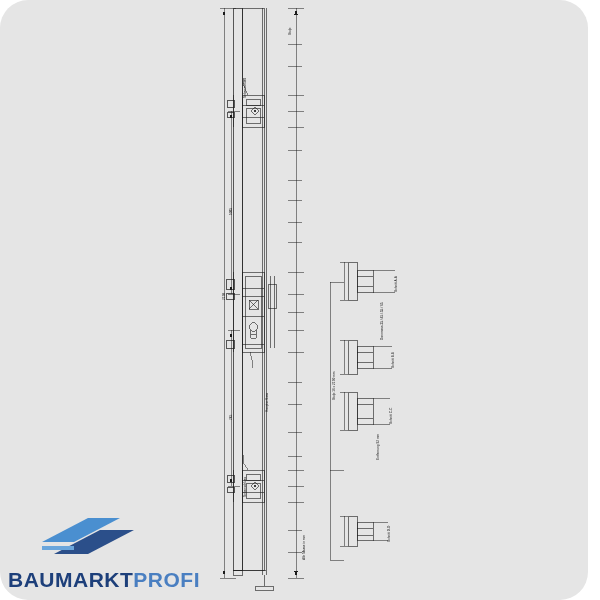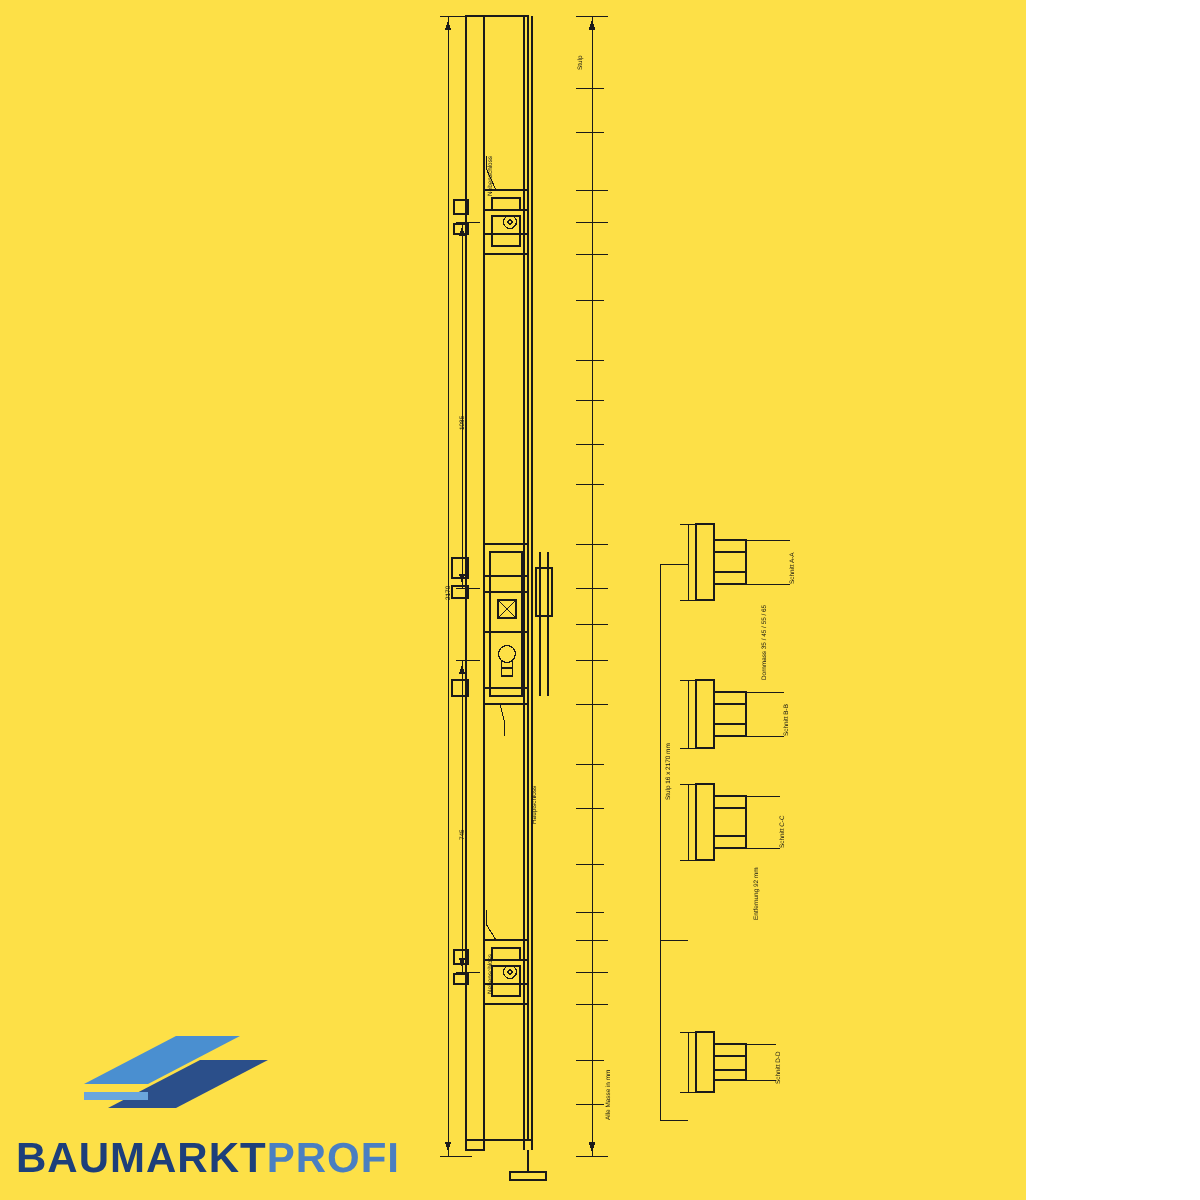--- a/index.html
+++ b/index.html
@@ -8,23 +8,24 @@
     background: #ffffff;
   }
   body {
     width: 600px;
     height: 600px;
     overflow: hidden;
     font-family: "Liberation Sans", sans-serif;
   }
   #stage {
     position: relative;
-    width: 513px;
+    width: 588px;
     height: 600px;
-    background: #fde047;
+    background: #e5e5e5;
+    border-radius: 28px;
   }
   
   .drawing {
     position: absolute;
     left: 0;
     top: 0;
     width: 600px;
     height: 600px;
   }
   

